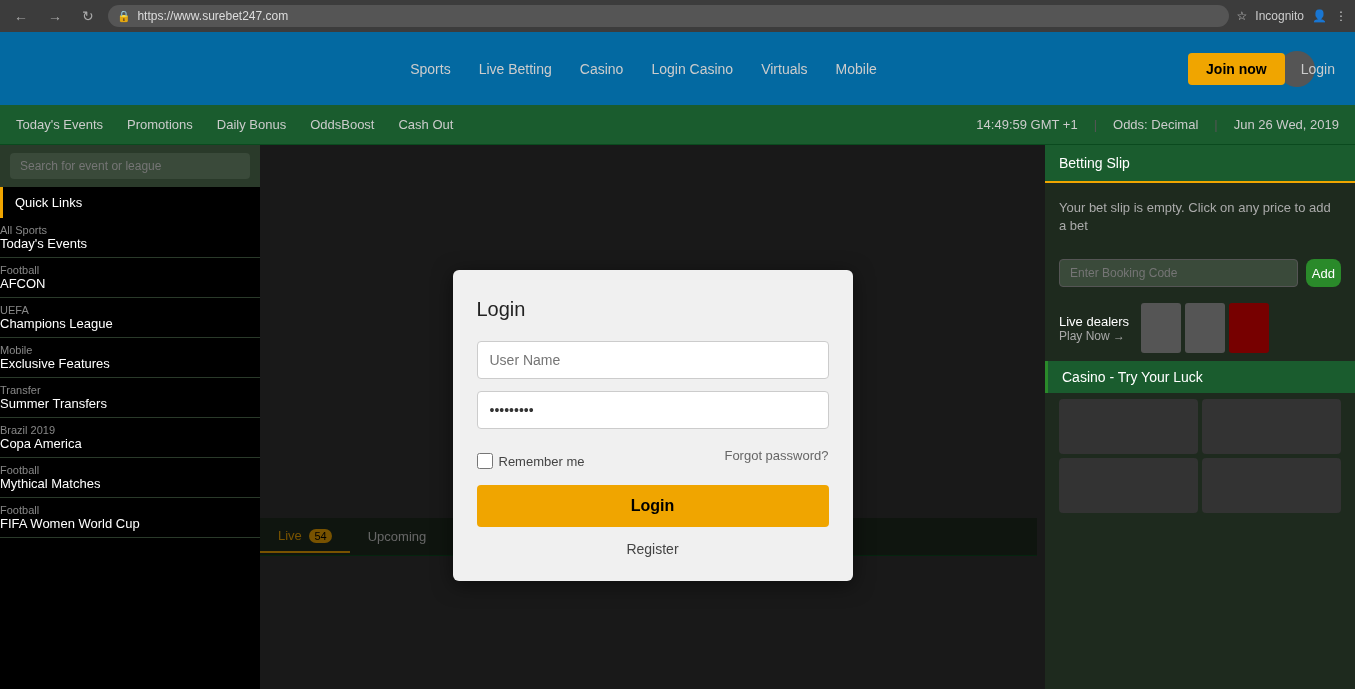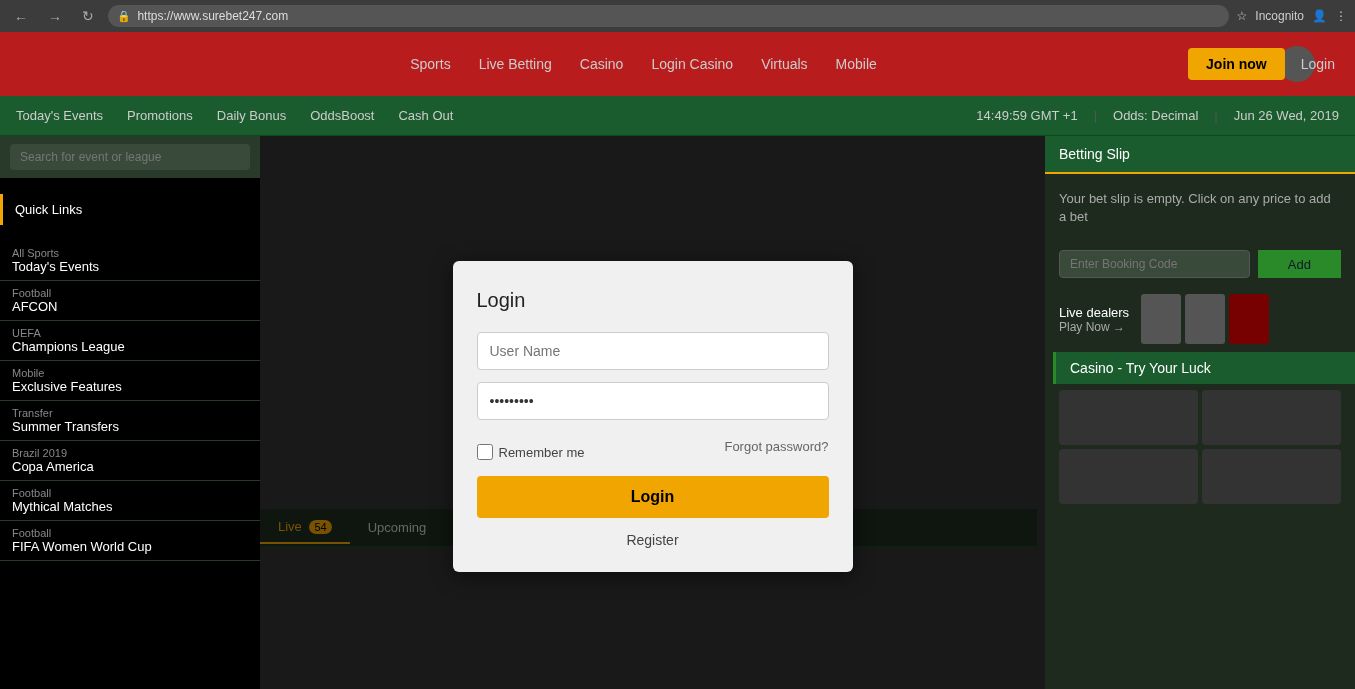--- a/index.html
+++ b/index.html
@@ -41,22 +41,22 @@
       gap: 8px;
       color: #ccc;
       font-size: 12px;
     }
 
     
     .site-wrapper { position: relative; height: calc(689px - 32px); }
 
     
     .top-nav {
-      background: #b91c1c;
-      height: 64px;
+      background: #0369a1;
+      height: 73px;
       display: flex;
       align-items: center;
       padding: 16px 40px;
       gap: 32px;
       position: relative;
     }
     .top-nav-links {
       display: flex;
       gap: 28px;
       flex: 1;
@@ -152,24 +152,24 @@
       padding: 6px 10px;
       color: #999;
       font-size: 12px;
       outline: none;
     }
     .quick-links-header {
       padding: 8px 12px;
       font-size: 13px;
       color: #fff;
       border-left: 3px solid #f0a500;
-      margin: 16px 0;
+      margin: 0 0;
     }
     .sidebar-item {
-      padding: 6px 12px;
+      padding: 6px 0;
       cursor: pointer;
       border-bottom: 1px solid #2a3a2a;
     }
     .sidebar-item .category {
       font-size: 11px;
       color: #888;
     }
     .sidebar-item .item-name {
       font-size: 13px;
       color: #fff;
@@ -248,24 +248,24 @@
       background: #3a4a3a;
       border: 1px solid #555;
       border-radius: 4px;
       padding: 6px 10px;
       color: #999;
       font-size: 12px;
       outline: none;
     }
     .add-btn {
       background: #2a8a2a;
-      color: #0f172a;
+      color: #ffffff;
       border: none;
-      border-radius: 0;
-      padding: 6px 30px;
+      border-radius: 8px;
+      padding: 6px 6px;
       font-size: 13px;
       cursor: pointer;
     }
     .live-dealers-section {
       padding: 8px 14px;
       display: flex;
       align-items: center;
       gap: 12px;
     }
     .live-dealers-text .title { font-size: 13px; color: #fff; }
@@ -279,21 +279,20 @@
       height: 50px;
       background: #555;
       border-radius: 3px;
     }
     .casino-section-header {
       padding: 8px 14px;
       font-size: 14px;
       color: #fff;
       background: #1a5c2e;
       border-left: 3px solid #2a8a2a;
-      margin-left: 8px;
     }
     .casino-grid {
       display: grid;
       grid-template-columns: 1fr 1fr;
       gap: 4px;
       padding: 6px 14px;
     }
     .casino-card {
       background: #333;
       height: 55px;

